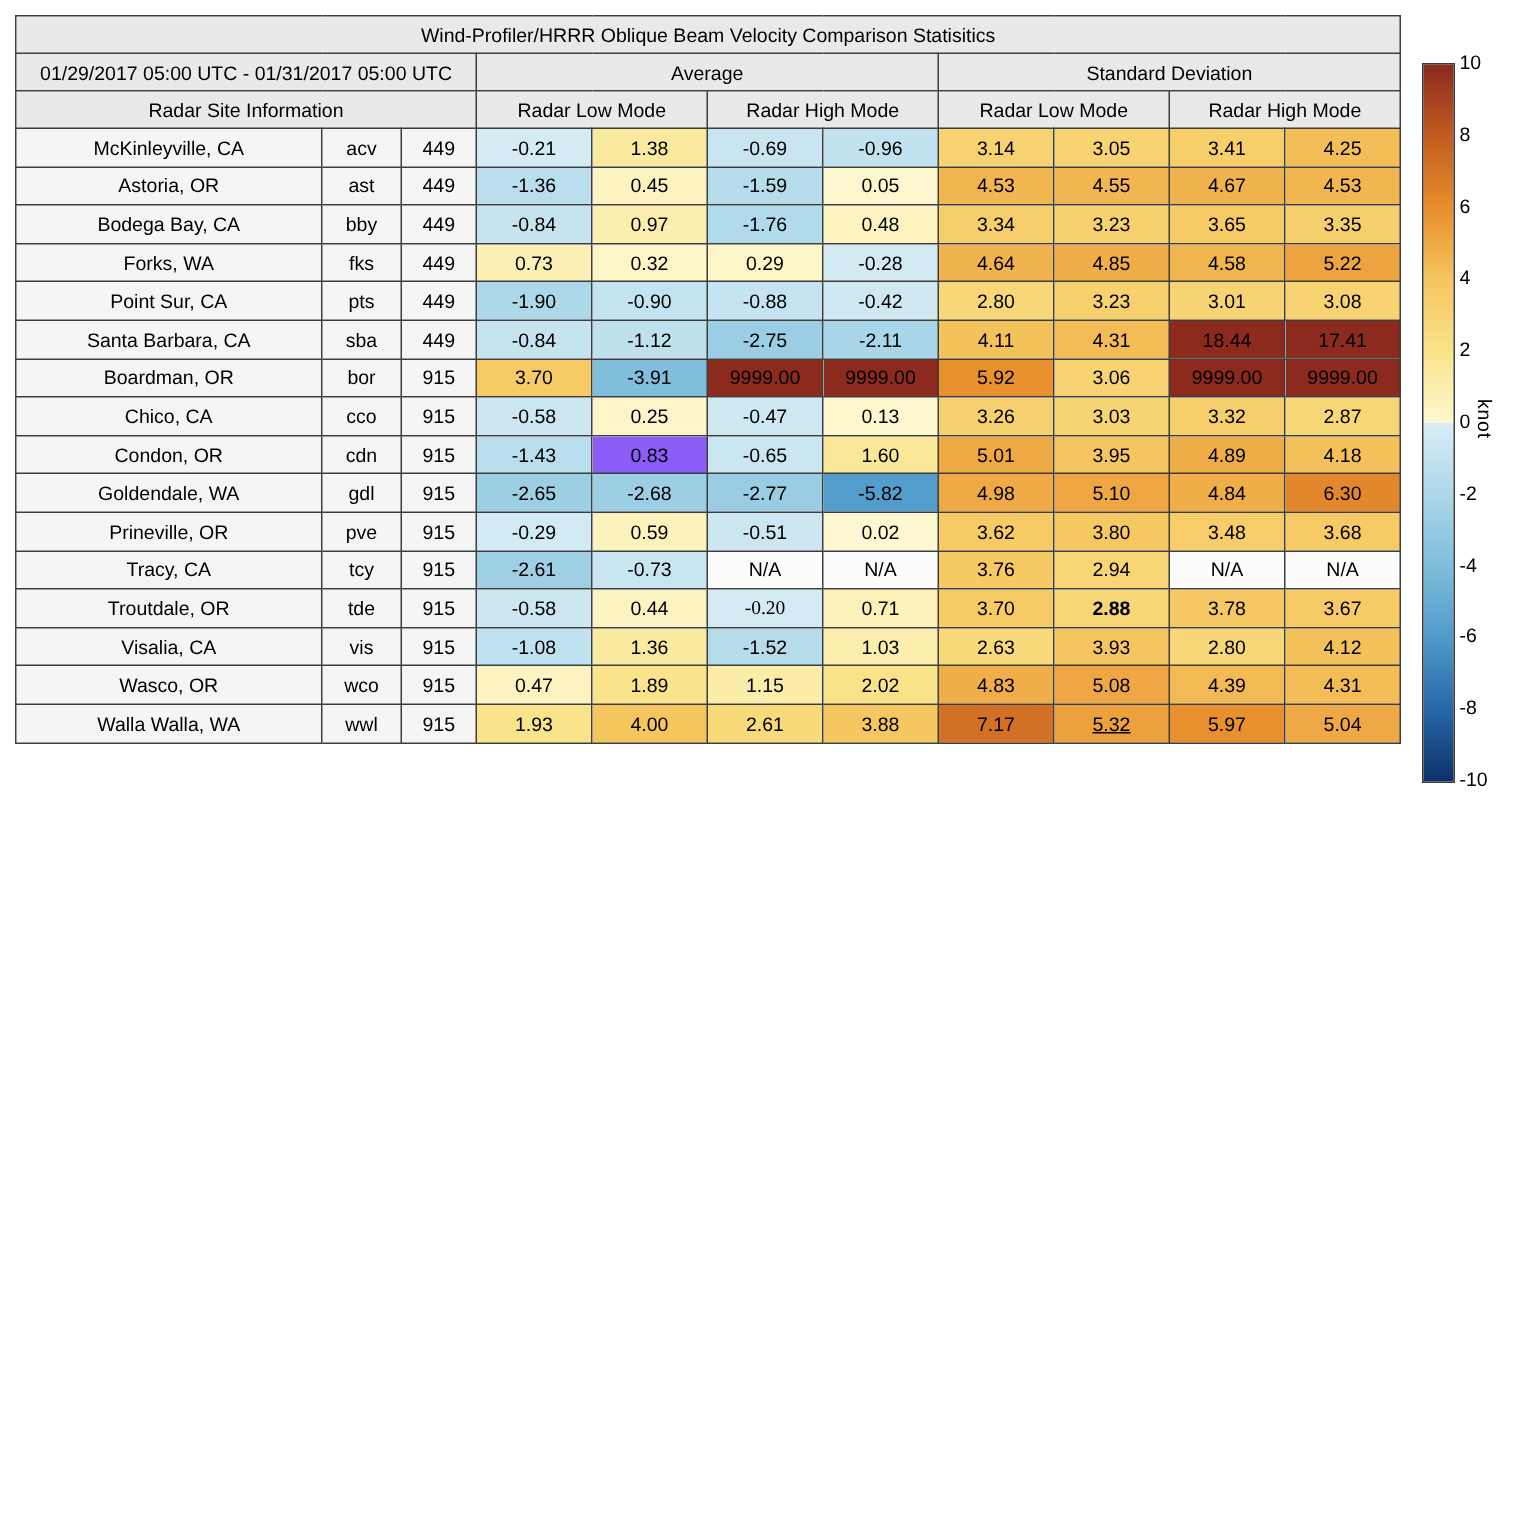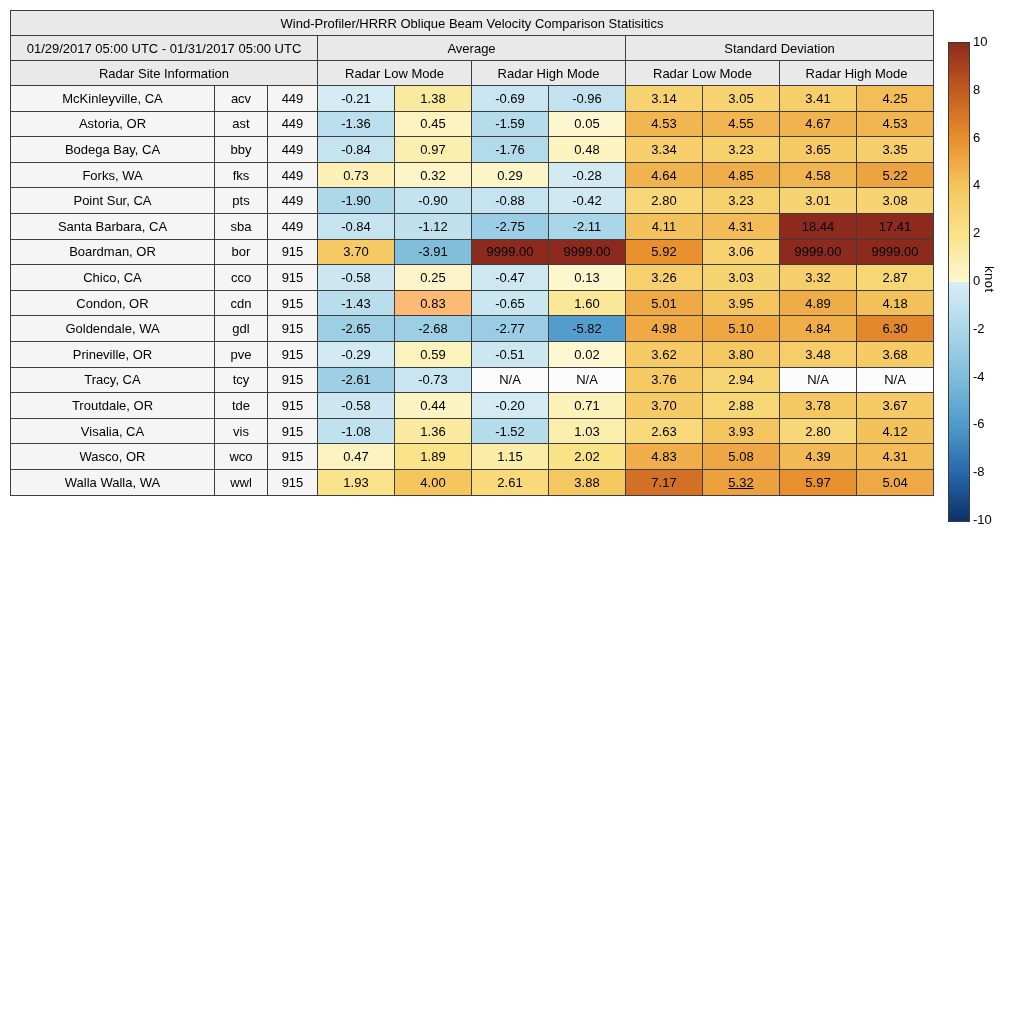--- a/index.html
+++ b/index.html
@@ -159,21 +159,21 @@
           <td style="background: rgb(246, 208, 110);">3.26</td>
           <td style="background: rgb(247, 212, 114);">3.03</td>
           <td style="background: rgb(246, 207, 108);">3.32</td>
           <td style="background: rgb(247, 214, 118);">2.87</td>
         </tr>
         <tr>
           <td class="label-cell">Condon, OR</td>
           <td class="plain-cell">cdn</td>
           <td class="plain-cell">915</td>
           <td style="background: rgb(184, 221, 236);">-1.43</td>
-          <td style="background: #fdba74;">0.83</td>
+          <td style="background: #8b5cf6;">0.83</td>
           <td style="background: rgb(202, 230, 241);">-0.65</td>
           <td style="background: rgb(250, 231, 151);">1.60</td>
           <td style="background: rgb(238, 169, 69);">5.01</td>
           <td style="background: rgb(245, 198, 95);">3.95</td>
           <td style="background: rgb(239, 173, 72);">4.89</td>
           <td style="background: rgb(244, 192, 90);">4.18</td>
         </tr>
         <tr>
           <td class="label-cell">Goldendale, WA</td>
           <td class="plain-cell">gdl</td>
@@ -212,24 +212,24 @@
           <td style="background: rgb(247, 213, 116);">2.94</td>
           <td style="background: rgb(252, 252, 252);">N/A</td>
           <td style="background: rgb(252, 252, 252);">N/A</td>
         </tr>
         <tr>
           <td class="label-cell">Troutdale, OR</td>
           <td class="plain-cell">tde</td>
           <td class="plain-cell">915</td>
           <td style="background: rgb(204, 231, 242);">-0.58</td>
           <td style="background: rgb(252, 243, 194);">0.44</td>
-          <td style="background: rgb(212, 235, 244);">-0.20</td>
+          <td style="background: rgb(212, 235, 244); font-family: Liberation Serif, serif;">-0.20</td>
           <td style="background: rgb(252, 241, 184);">0.71</td>
           <td style="background: rgb(246, 202, 100);">3.70</td>
-          <td style="background: rgb(247, 214, 118);">2.88</td>
+          <td style="background: rgb(247, 214, 118); font-weight: bold;">2.88</td>
           <td style="background: rgb(245, 200, 99);">3.78</td>
           <td style="background: rgb(246, 202, 101);">3.67</td>
         </tr>
         <tr>
           <td class="label-cell">Visalia, CA</td>
           <td class="plain-cell">vis</td>
           <td class="plain-cell">915</td>
           <td style="background: rgb(192, 225, 239);">-1.08</td>
           <td style="background: rgb(250, 234, 160);">1.36</td>
           <td style="background: rgb(182, 220, 236);">-1.52</td>

